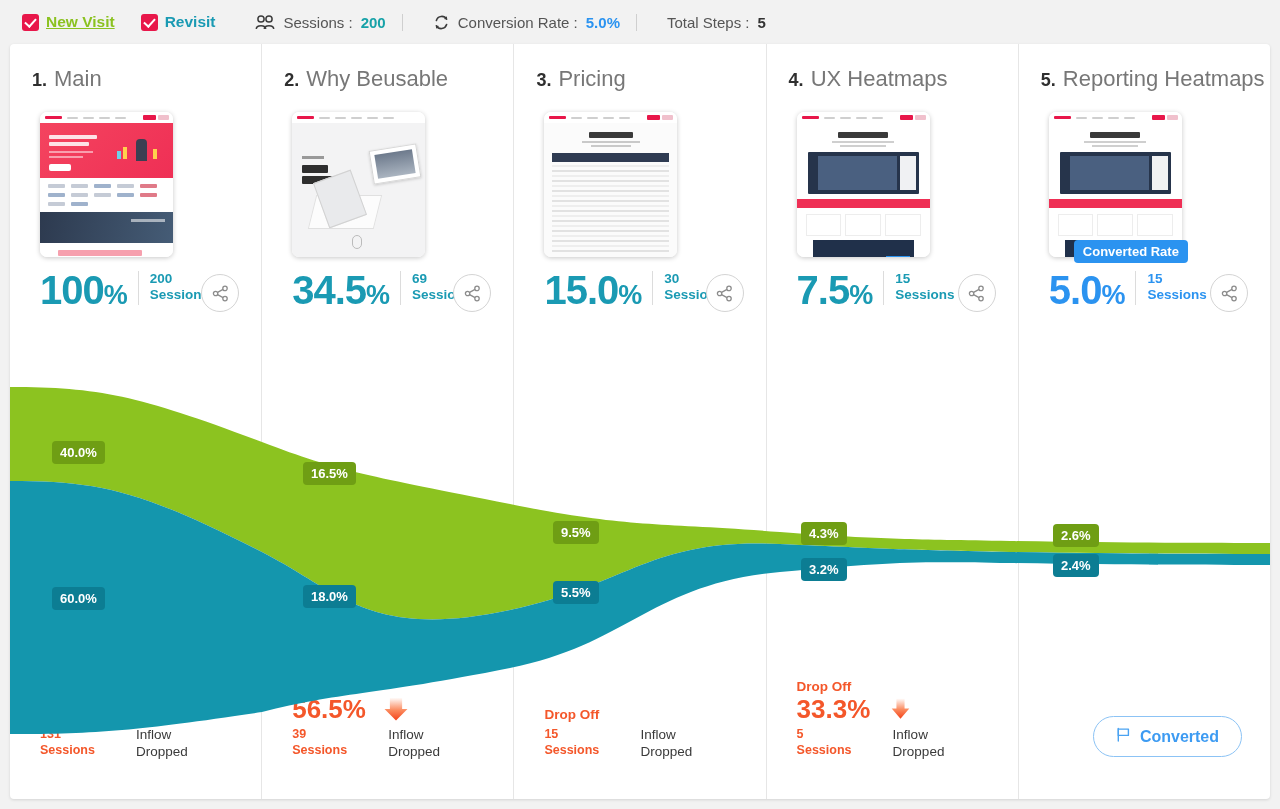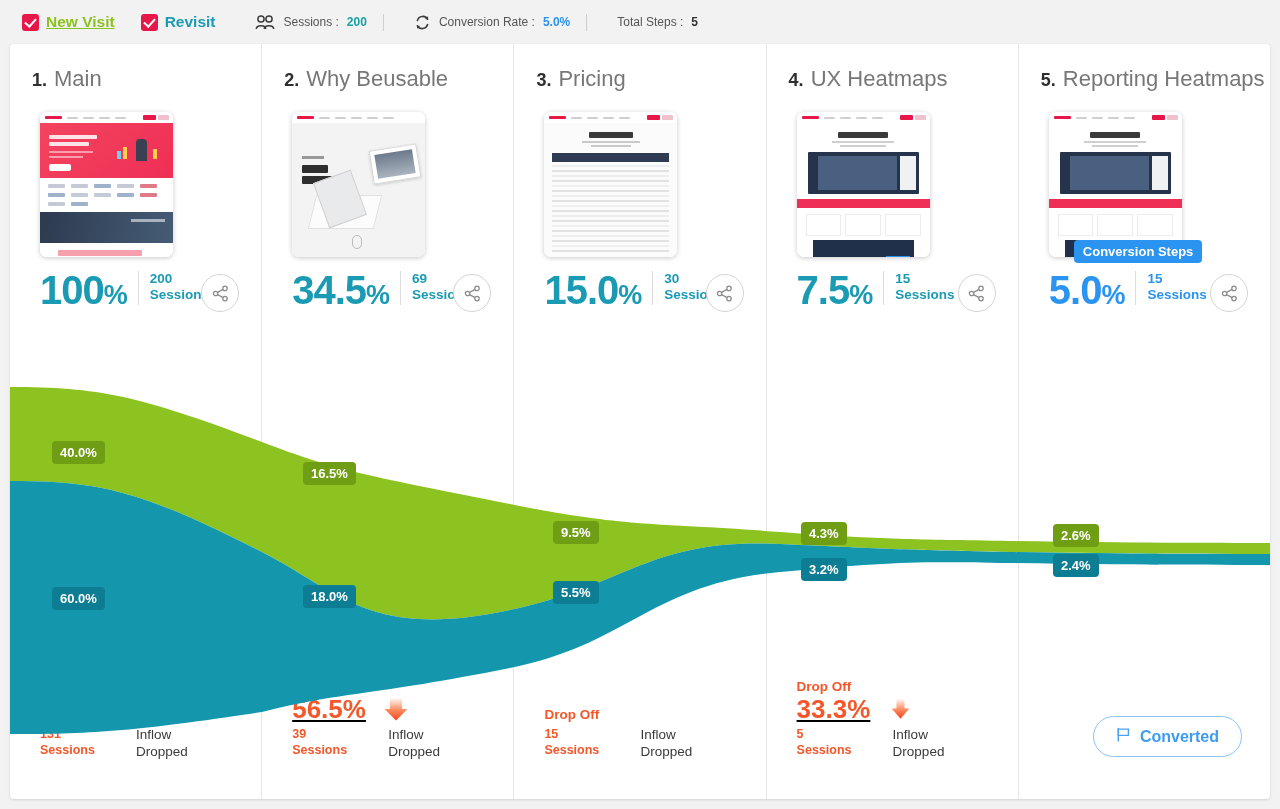--- a/index.html
+++ b/index.html
@@ -41,21 +41,21 @@
     transform: rotate(42deg);
   }
   .legend-label { font-size: 15.5px; font-weight: bold; }
   .legend-new  { color: #8bc220; text-decoration: underline; }
   .legend-re   { color: #1a9ab3; }
 
   .stat-group {
     display: flex; align-items: center;
     gap: 8px;
     margin-left: 14px;
-    font-size: 12px;
+    font-size: 15px;
     color: #4a4a4a;
   }
   .stat-group .label { color: #555; }
   .stat-group .val-teal { color: #17a2a8; font-weight: bold; }
   .stat-group .val-blue { color: #2b93f0; font-weight: bold; }
   .stat-group .val-dark { color: #333; font-weight: bold; }
   .vdiv {
     width: 1px; height: 17px; background: #cfcfcf;
     margin: 0 16px;
   }
@@ -217,21 +217,21 @@
   .lb-green { background: #6f9e14; }
   .lb-teal  { background: #0c7d93; }
 
   
   .dropoff {
     position: absolute;
     left: 30px; bottom: 38px;
     width: 215px;
   }
   .do-title { color:#f4572a; font-size:13.5px; font-weight:bold; margin-bottom:2px;}
-  .do-mid { display:flex; align-items:center; gap:10px;text-decoration:underline; }
+  .do-mid { display:flex; align-items:center; gap:10px; }
   .do-pct { color:#f4572a; font-size:26px; font-weight:bold; line-height:1;}
   .do-bottom { display:flex; margin-top:4px; }
   .do-sess { color:#f4572a; font-size:12.5px; font-weight:bold; line-height:1.3; width:96px;}
   .do-infl { color:#3a3a3a; font-size:13.5px; line-height:1.3;}
   .arrow-slot { width: 40px; display:flex; align-items:center; justify-content:center; }
 
   .converted-btn {
     position: absolute;
     right: 28px; bottom: 42px;
     display: flex; align-items: center; gap: 9px;
@@ -701,21 +701,21 @@
             <div class="cards">
                 <div></div>
                 <div></div>
                 <div></div>
               </div>
             <div class="shot2">
                 <div class="bl"></div>
               </div>
           </div>
         </div>
-        <div class="conv-badge">Conversion Steps</div>
+        <div class="conv-badge">Converted Rate</div>
       </div>
 
       <div class="share-btn" style="top:230px;">
         <svg width="17" height="17" viewBox="0 0 17 17">
           <circle cx="13" cy="3.4" r="2.2" fill="none" stroke="#8c8c8c" stroke-width="1.3"></circle>
           <circle cx="13" cy="13.6" r="2.2" fill="none" stroke="#8c8c8c" stroke-width="1.3"></circle>
           <circle cx="3.6" cy="8.5" r="2.2" fill="none" stroke="#8c8c8c" stroke-width="1.3"></circle>
           <line x1="5.6" y1="7.4" x2="11" y2="4.4" stroke="#8c8c8c" stroke-width="1.3"></line>
           <line x1="5.6" y1="9.6" x2="11" y2="12.6" stroke="#8c8c8c" stroke-width="1.3"></line>
         </svg>

